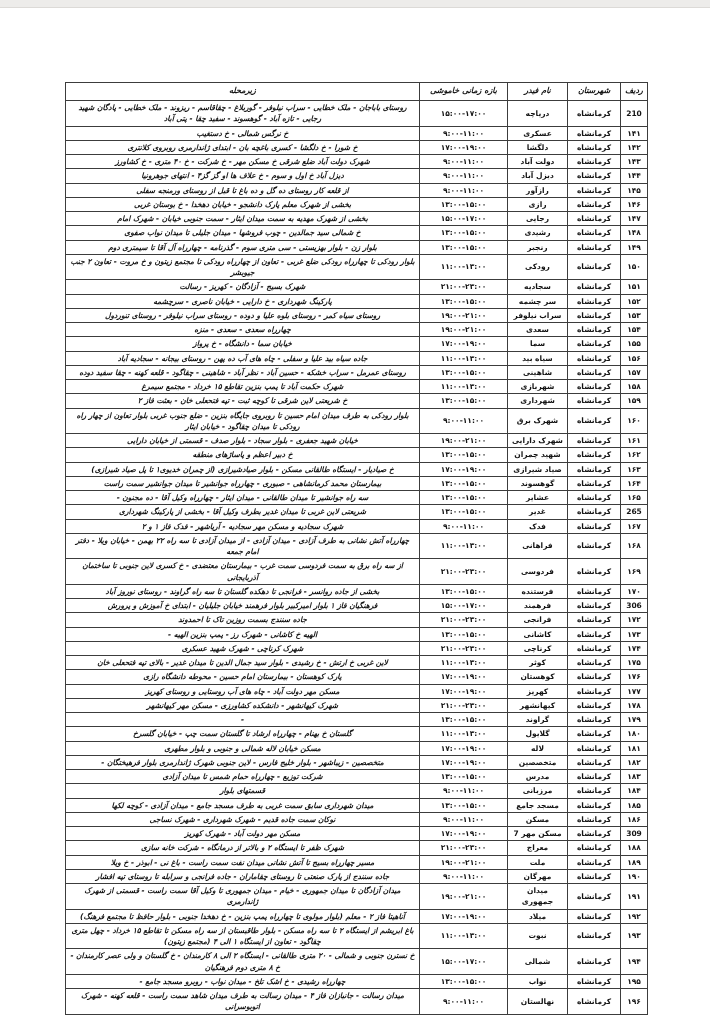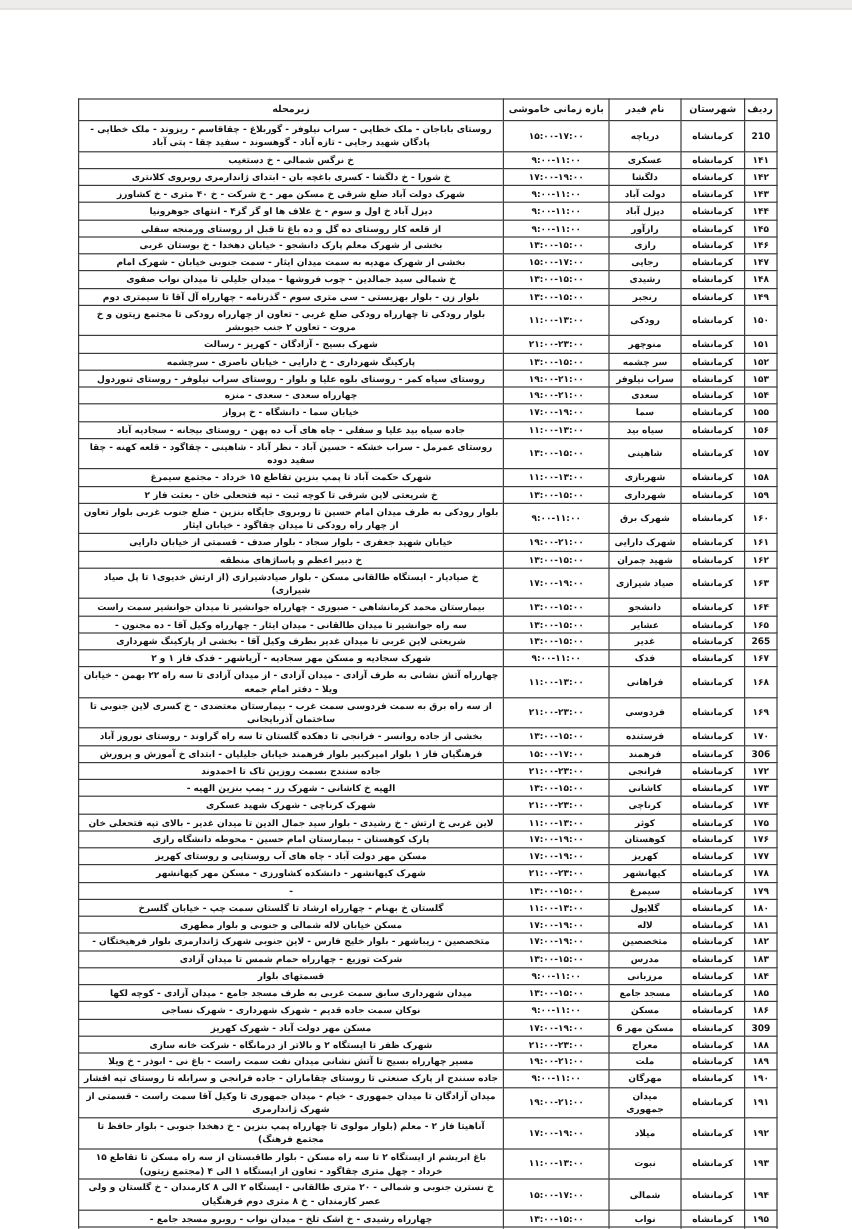--- a/index.html
+++ b/index.html
@@ -19,32 +19,32 @@
     position:absolute;top:82px;left:65px;width:583px;
     border-collapse:collapse;direction:rtl;table-layout:fixed;
   }
   table.outage th, table.outage td{
     border:1px solid #3c3c3c;
     font-weight:700;color:#141414;
     text-align:center;vertical-align:middle;
     padding:1px 3px;
   }
   table.outage th{
-    font-size:8px;line-height:1.6;height:15px;
+    font-size:8px;line-height:1.6;height:15px;font-style:italic;
   }
   table.outage td{
     font-size:7.5px;line-height:1.5;
   }
   col.c-row{width:27px;}
   col.c-county{width:53px;}
   col.c-feeder{width:60px;}
   col.c-time{width:88px;}
   col.c-area{width:auto;}
   td.time-cell{white-space:nowrap;letter-spacing:0.2px;}
-  td.area-cell{padding:1px 6px;}
+  td.area-cell{padding:1px 6px;font-style:italic;}
 </style>
 </head>
 <body>
 
 <div class="sheet">
   <div class="top-strip"></div>
 
   <table class="outage">
     <colgroup>
       <col class="c-row">
@@ -136,37 +136,37 @@
         <tr>
           <td class="row-cell">۱۵۰</td>
           <td class="county-cell">کرمانشاه</td>
           <td class="feeder-cell">رودکی</td>
           <td class="time-cell">۱۱:۰۰-۱۳:۰۰</td>
           <td class="area-cell">بلوار رودکی تا چهارراه رودکی ضلع غربی - تعاون از چهارراه رودکی تا مجتمع زیتون و خ مروت - تعاون ۲ جنب جیوبشر</td>
         </tr>
         <tr>
           <td class="row-cell">۱۵۱</td>
           <td class="county-cell">کرمانشاه</td>
-          <td class="feeder-cell">منوچهر</td>
+          <td class="feeder-cell">سجادیه</td>
           <td class="time-cell">۲۱:۰۰-۲۳:۰۰</td>
           <td class="area-cell">شهرک بسیج - آزادگان - کهریز - رسالت</td>
         </tr>
         <tr>
           <td class="row-cell">۱۵۲</td>
           <td class="county-cell">کرمانشاه</td>
           <td class="feeder-cell">سر چشمه</td>
           <td class="time-cell">۱۳:۰۰-۱۵:۰۰</td>
           <td class="area-cell">پارکینگ شهرداری - خ دارایی - خیابان ناصری - سرچشمه</td>
         </tr>
         <tr>
           <td class="row-cell">۱۵۳</td>
           <td class="county-cell">کرمانشاه</td>
           <td class="feeder-cell">سراب نیلوفر</td>
           <td class="time-cell">۱۹:۰۰-۲۱:۰۰</td>
-          <td class="area-cell">روستای سیاه کمر - روستای بلوه علیا و بلوار - روستای سراب نیلوفر - روستای تنوردول</td>
+          <td class="area-cell">روستای سیاه کمر - روستای بلوه علیا و دوده - روستای سراب نیلوفر - روستای تنوردول</td>
         </tr>
         <tr>
           <td class="row-cell">۱۵۴</td>
           <td class="county-cell">کرمانشاه</td>
           <td class="feeder-cell">سعدی</td>
           <td class="time-cell">۱۹:۰۰-۲۱:۰۰</td>
           <td class="area-cell">چهارراه سعدی - سعدی - منزه</td>
         </tr>
         <tr>
           <td class="row-cell">۱۵۵</td>
@@ -222,26 +222,26 @@
           <td class="county-cell">کرمانشاه</td>
           <td class="feeder-cell">شهید چمران</td>
           <td class="time-cell">۱۳:۰۰-۱۵:۰۰</td>
           <td class="area-cell">خ دبیر اعظم و پاساژهای منطقه</td>
         </tr>
         <tr>
           <td class="row-cell">۱۶۳</td>
           <td class="county-cell">کرمانشاه</td>
           <td class="feeder-cell">صیاد شیرازی</td>
           <td class="time-cell">۱۷:۰۰-۱۹:۰۰</td>
-          <td class="area-cell">خ صیادیار - ایستگاه طالقانی مسکن - بلوار صیادشیرازی (از ارتش خدیوی۱ تا پل صیاد شیرازی)</td>
+          <td class="area-cell">خ صیادیار - ایستگاه طالقانی مسکن - بلوار صیادشیرازی (از چمران خدیوی۱ تا پل صیاد شیرازی)</td>
         </tr>
         <tr>
           <td class="row-cell">۱۶۴</td>
           <td class="county-cell">کرمانشاه</td>
-          <td class="feeder-cell">دانشجو</td>
+          <td class="feeder-cell">گوهسوند</td>
           <td class="time-cell">۱۳:۰۰-۱۵:۰۰</td>
           <td class="area-cell">بیمارستان محمد کرمانشاهی - صبوری - چهارراه جوانشیر تا میدان جوانشیر سمت راست</td>
         </tr>
         <tr>
           <td class="row-cell">۱۶۵</td>
           <td class="county-cell">کرمانشاه</td>
           <td class="feeder-cell">عشایر</td>
           <td class="time-cell">۱۳:۰۰-۱۵:۰۰</td>
           <td class="area-cell">سه راه جوانشیر تا میدان طالقانی - میدان ایثار - چهارراه وکیل آقا - ده مجنون -</td>
         </tr>
@@ -332,21 +332,21 @@
         <tr>
           <td class="row-cell">۱۷۸</td>
           <td class="county-cell">کرمانشاه</td>
           <td class="feeder-cell">کیهانشهر</td>
           <td class="time-cell">۲۱:۰۰-۲۳:۰۰</td>
           <td class="area-cell">شهرک کیهانشهر - دانشکده کشاورزی - مسکن مهر کیهانشهر</td>
         </tr>
         <tr>
           <td class="row-cell">۱۷۹</td>
           <td class="county-cell">کرمانشاه</td>
-          <td class="feeder-cell">سیمرغ</td>
+          <td class="feeder-cell">گراوند</td>
           <td class="time-cell">۱۳:۰۰-۱۵:۰۰</td>
           <td class="area-cell">-</td>
         </tr>
         <tr>
           <td class="row-cell">۱۸۰</td>
           <td class="county-cell">کرمانشاه</td>
           <td class="feeder-cell">گلایول</td>
           <td class="time-cell">۱۱:۰۰-۱۳:۰۰</td>
           <td class="area-cell">گلستان خ بهنام - چهارراه ارشاد تا گلستان سمت چپ - خیابان گلسرخ</td>
         </tr>
@@ -388,21 +388,21 @@
         <tr>
           <td class="row-cell">۱۸۶</td>
           <td class="county-cell">کرمانشاه</td>
           <td class="feeder-cell">مسکن</td>
           <td class="time-cell">۹:۰۰-۱۱:۰۰</td>
           <td class="area-cell">نوکان سمت جاده قدیم - شهرک شهرداری - شهرک نساجی</td>
         </tr>
         <tr>
           <td class="row-cell">309</td>
           <td class="county-cell">کرمانشاه</td>
-          <td class="feeder-cell">مسکن مهر 6</td>
+          <td class="feeder-cell">مسکن مهر 7</td>
           <td class="time-cell">۱۷:۰۰-۱۹:۰۰</td>
           <td class="area-cell">مسکن مهر دولت آباد - شهرک کهریز</td>
         </tr>
         <tr>
           <td class="row-cell">۱۸۸</td>
           <td class="county-cell">کرمانشاه</td>
           <td class="feeder-cell">معراج</td>
           <td class="time-cell">۲۱:۰۰-۲۳:۰۰</td>
           <td class="area-cell">شهرک ظفر تا ایستگاه ۲ و بالاتر از درمانگاه - شرکت خانه سازی</td>
         </tr>

